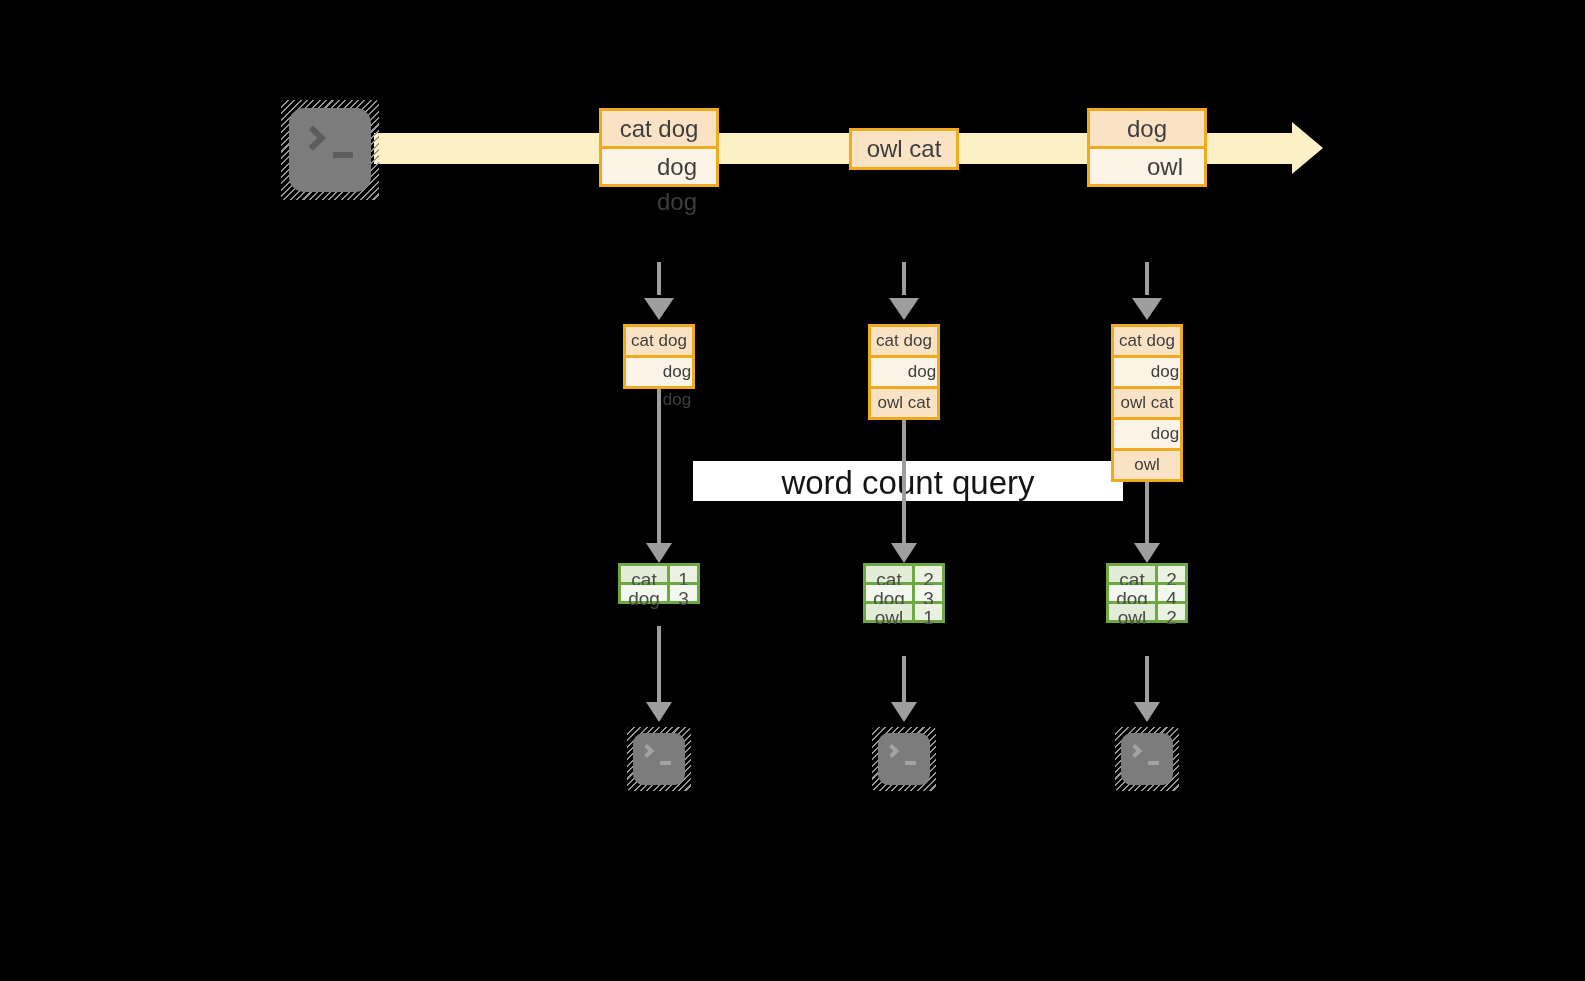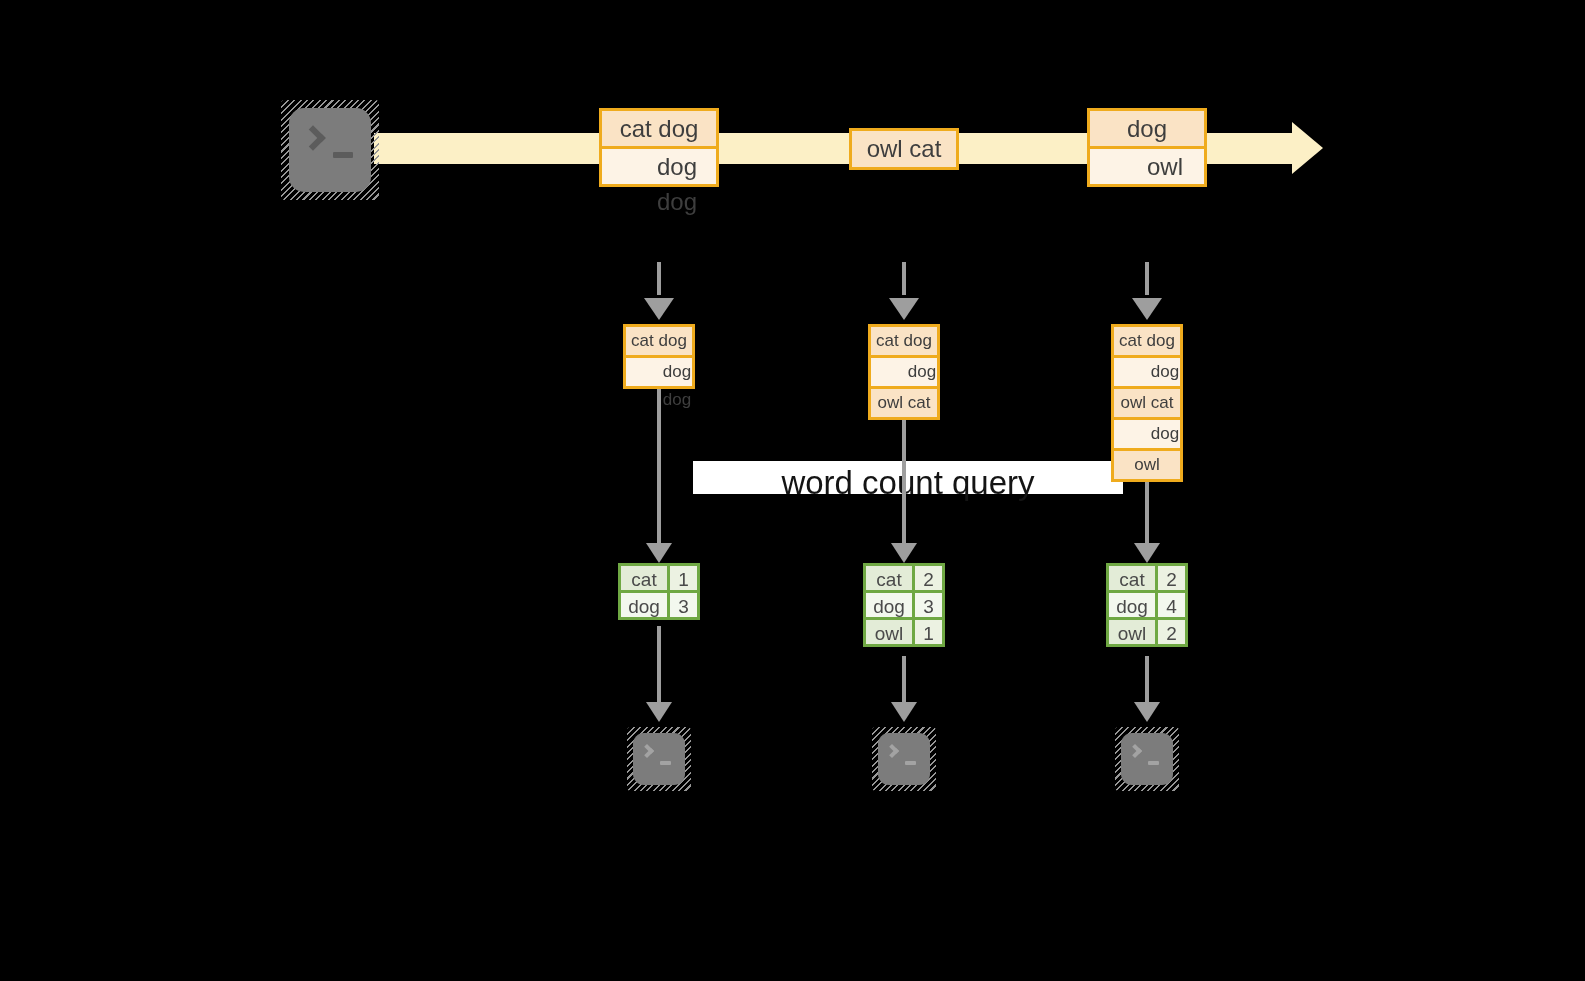--- a/index.html
+++ b/index.html
@@ -54,28 +54,28 @@
   .acell{height:28px;line-height:28px;font-size:17px;}
   
   .vline{position:absolute;width:4px;background:var(--gray);z-index:2;}
   .tri-down{
     position:absolute;width:0;height:0;z-index:2;
     border-left:13px solid transparent;border-right:13px solid transparent;
     border-top:20px solid var(--gray);
   }
   .tri-big{border-left-width:15px;border-right-width:15px;border-top-width:22px;}
   
-  .qband{position:absolute;left:693px;top:461px;width:430px;height:33px;background:#ffffff;z-index:1;text-align:center;}
+  .qband{position:absolute;left:693px;top:461px;width:430px;height:40px;background:#ffffff;z-index:1;text-align:center;}
   .qlabel{position:relative;z-index:4;font-size:33px;line-height:44px;color:#141414;}
   
   .gtable{
     position:absolute;box-sizing:border-box;border:3px solid var(--green);background:var(--green);
     display:grid;grid-template-columns:46px 27px;gap:3px;z-index:2;
   }
-  .gcell{height:24px;line-height:27px;text-align:center;font-size:19px;color:#4a4a4a;}
+  .gcell{height:16px;line-height:27px;text-align:center;font-size:19px;color:#4a4a4a;}
   .ga{background:var(--ga);} .gav{background:var(--gav);} .gb{background:var(--gb);}
 </style>
 </head>
 <body>
 
 <div class="stage">
 
   <div class="band"></div>
   <div class="band-head"></div>
 

